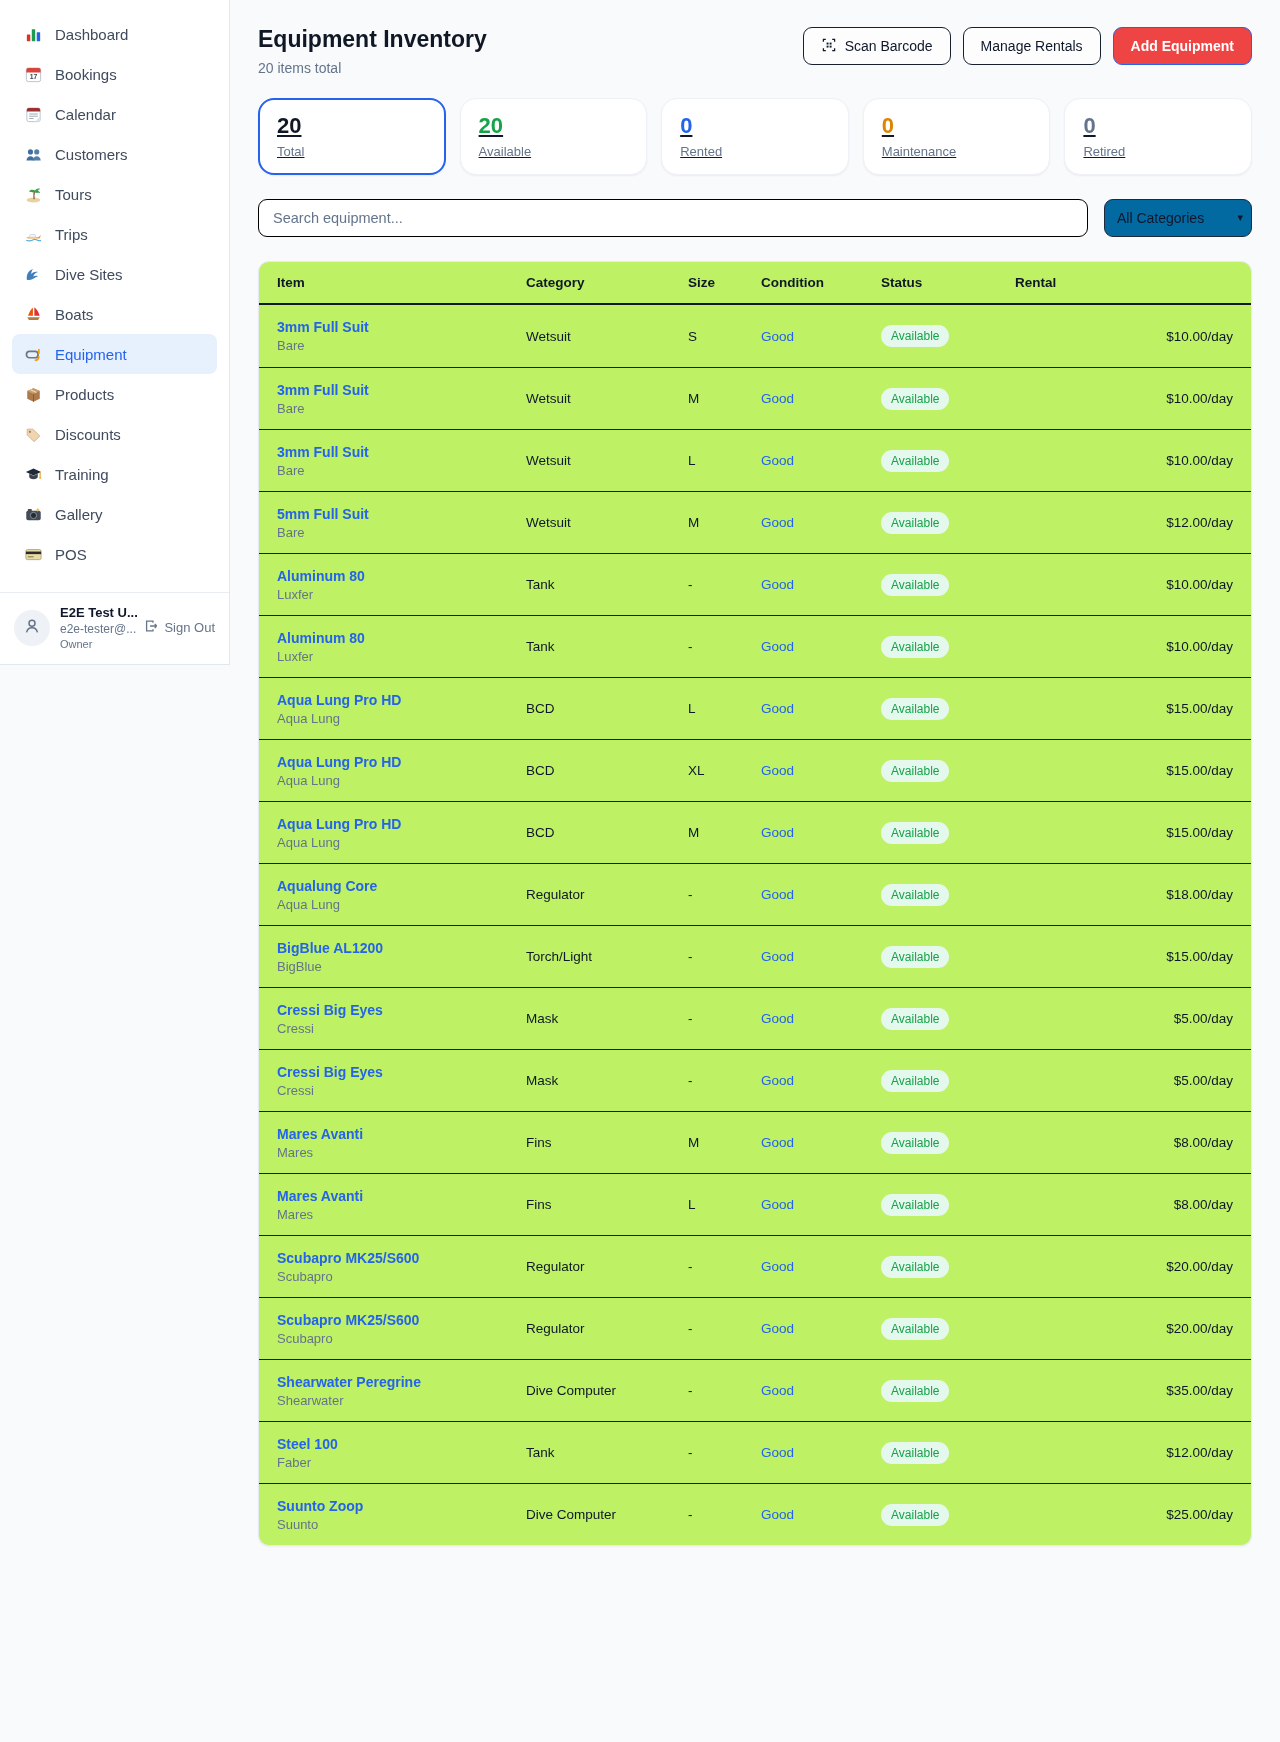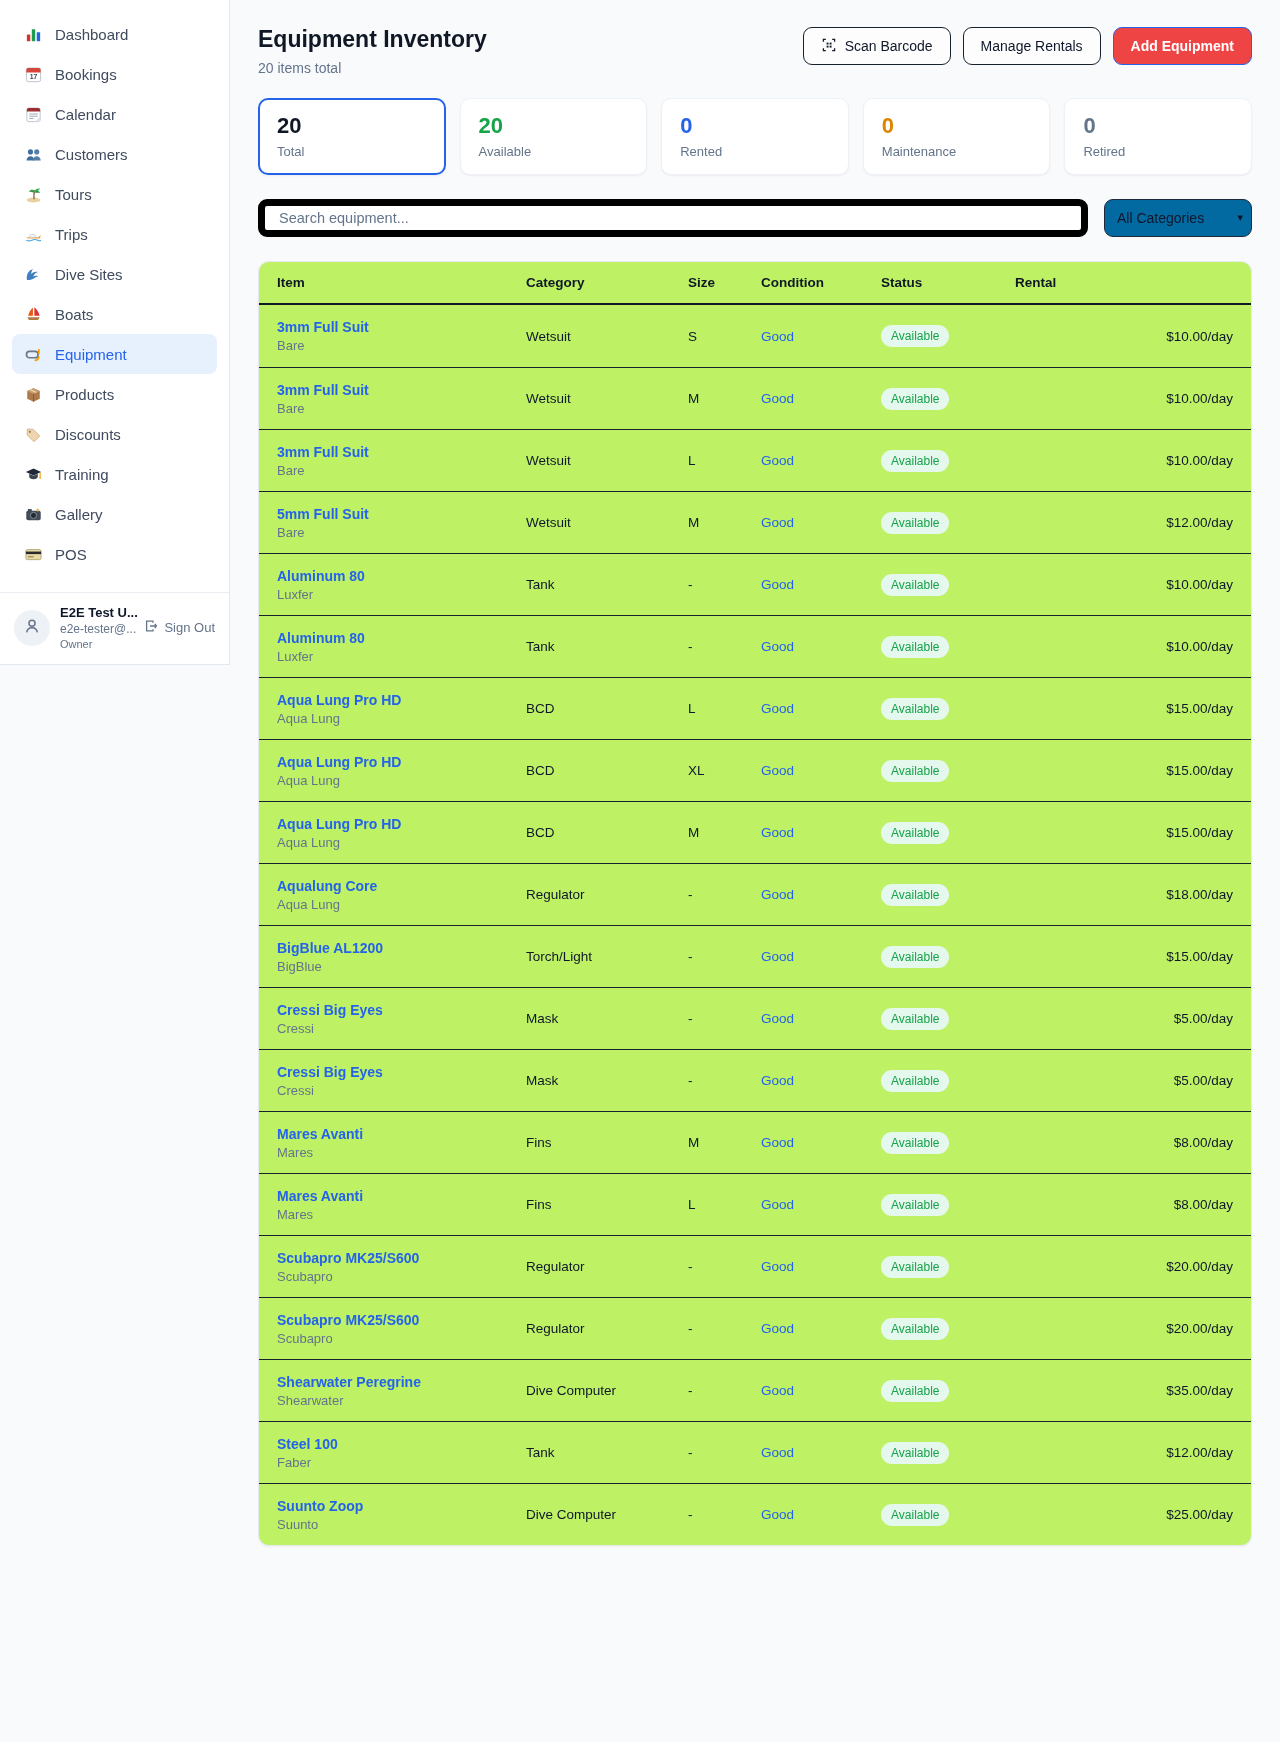--- a/index.html
+++ b/index.html
@@ -61,30 +61,30 @@
     display:inline-flex; align-items:center; gap:8px; height:38px;
     padding:0 17px; border-radius:9px; font-size:14px; font-weight:500;
     background:#fdfdfd; border:1px solid #16202e; color:#0f172a; cursor:pointer;
     font-family:"Liberation Sans", sans-serif;
   }
   .btn-primary { background:#ef4444; border-color:#2563eb; color:#ffffff; font-weight:600; }
   .btn svg { width:16px; height:16px; }
 
   .stats { display:grid; grid-template-columns:repeat(5,1fr); gap:14px; margin-bottom:24px; }
   .stat-card {
-    background:#ffffff; border-radius:10px; padding:14px 18px 15px;
-    border:1px solid #eef1f5; box-shadow:0 1px 2px rgba(15,23,42,.06); cursor:pointer;
+    background:#ffffff; border-radius:16px; padding:14px 18px 15px;
+    border:1px solid #eef1f5; box-shadow:0 1px 2px rgba(15,23,42,.06); cursor:pointer;text-decoration:underline;
   }
   .stat-card.selected { border:2px solid #2563eb; padding:13px 17px 14px; }
   .stat-value { font-size:22px; font-weight:800; }
   .stat-label { font-size:13px; color:#64748b; margin-top:5px; }
 
   .filters { display:flex; gap:16px; margin-bottom:24px; }
   .search-input {
-    flex:1; height:38px; border:7px solid #000000; border-radius:9px;
+    flex:1; height:38px; border:1px solid #000000; border-radius:9px;
     padding:0 14px; font-size:14.5px; color:#0f172a; background:#fff; outline:none;
     font-family:"Liberation Sans", sans-serif;
   }
   .search-input::placeholder { color:#64748b; }
   .select-wrap { position:relative; width:148px; flex:0 0 auto; }
   .select-wrap select {
     width:100%; height:38px; border:1px solid #1e293b; border-radius:9px;
     background:#0369a1; font-size:14px; color:#0f172a; padding:0 24px 0 12px;
     appearance:none; -webkit-appearance:none; cursor:pointer;
     font-family:"Liberation Sans", sans-serif;

